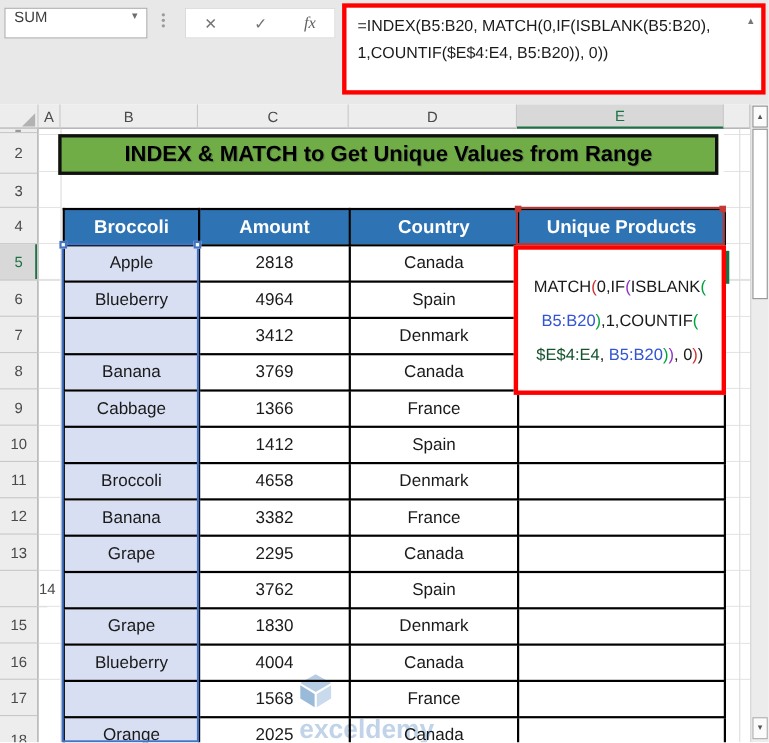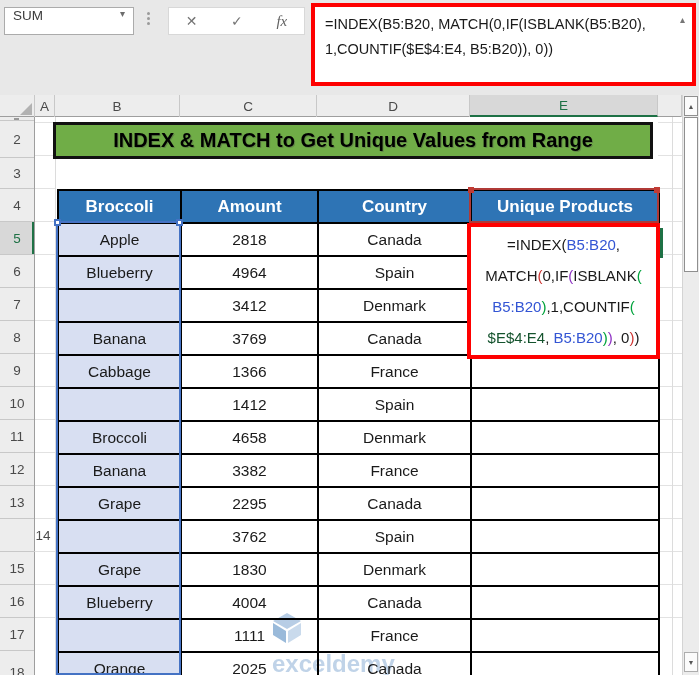--- a/index.html
+++ b/index.html
@@ -244,21 +244,21 @@
       <td></td>
     </tr>
         <tr>
       <td class="prod">Blueberry</td>
       <td>4004</td>
       <td>Canada</td>
       <td></td>
     </tr>
         <tr>
       <td class="prod"></td>
-      <td>1111</td>
+      <td>1568</td>
       <td>France</td>
       <td></td>
     </tr>
         <tr>
       <td class="prod">Orange</td>
       <td>2025</td>
       <td>Canada</td>
       <td></td>
     </tr>
       </tbody>
@@ -268,23 +268,20 @@
     <span class="hd tl"></span>
     <span class="hd tr"></span>
   </div>
   <div class="red-ref">
     <span class="hd tl"></span>
     <span class="hd tr"></span>
   </div>
   <div class="green-sliver"></div>
 
   <div class="cellbox">
-    <div>
-      <span style="color:#1A1A1A">=INDEX(</span><span style="color:#3355D4">B5:B20</span><span style="color:#1A1A1A">,</span>
-    </div>
     <div>
       <span style="color:#1A1A1A">MATCH</span><span style="color:#CE3532">(</span><span style="color:#1A1A1A">0,IF</span><span style="color:#8F33C4">(</span><span style="color:#1A1A1A">ISBLANK</span><span style="color:#00A33C">(</span>
     </div>
     <div>
       <span style="color:#3355D4">B5:B20</span><span style="color:#00A33C">)</span><span style="color:#1A1A1A">,1,COUNTIF</span><span style="color:#00A33C">(</span>
     </div>
     <div>
       <span style="color:#14532d">$E$4:E4</span><span style="color:#1A1A1A">, </span><span style="color:#3355D4">B5:B20</span><span style="color:#00A33C">)</span><span style="color:#8F33C4">)</span><span style="color:#1A1A1A">, 0</span><span style="color:#CE3532">)</span><span style="color:#1A1A1A">)</span>
     </div>
   </div>

